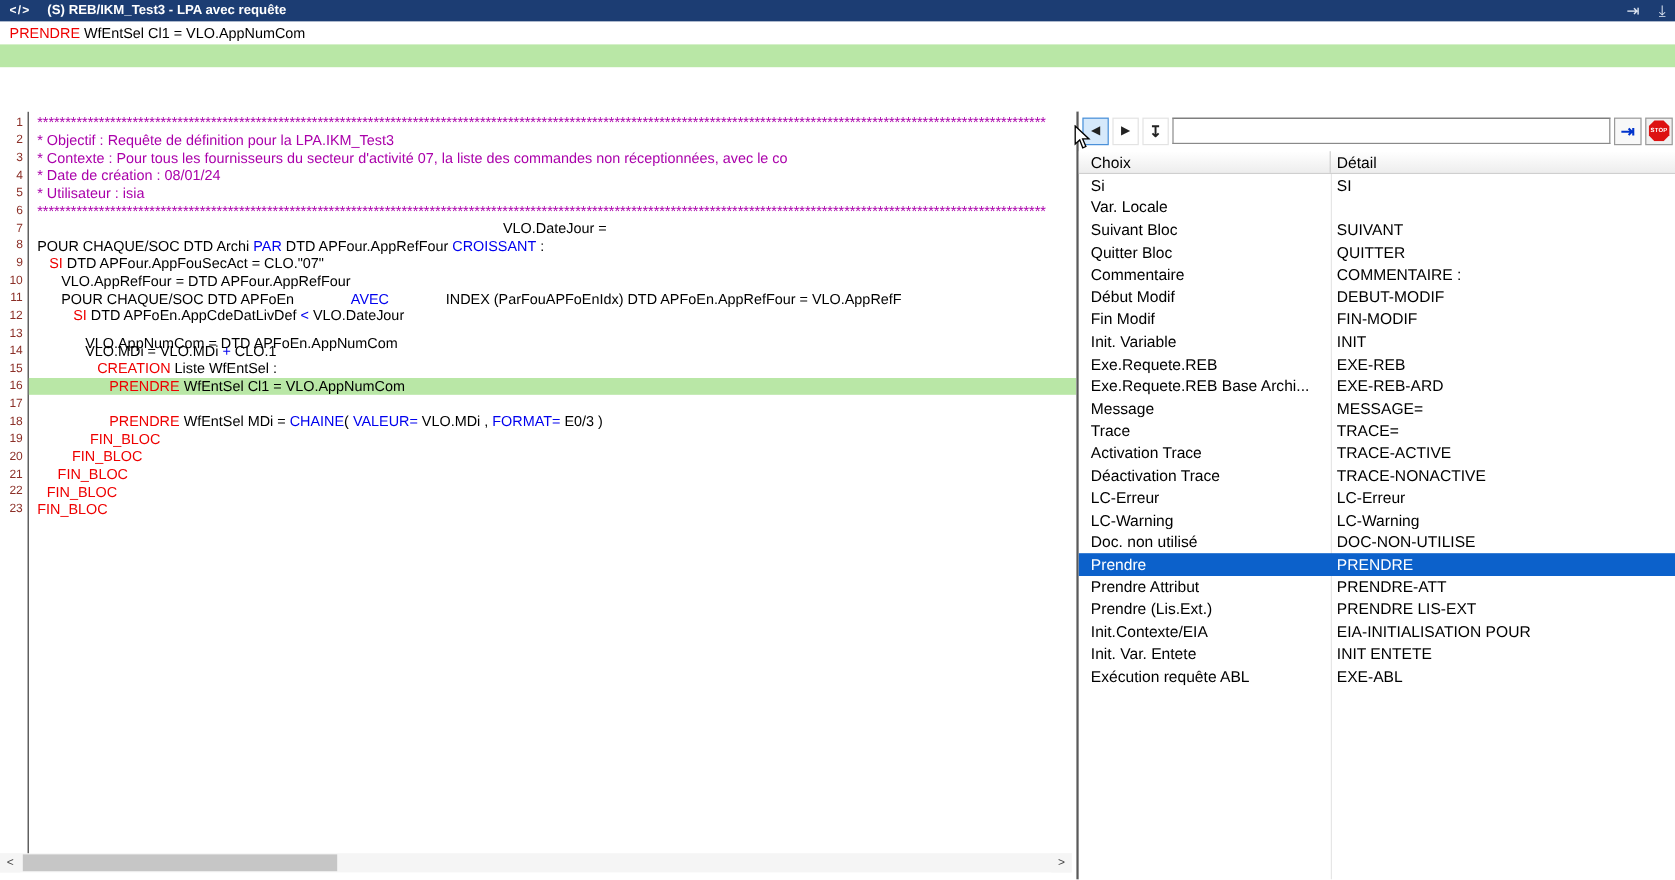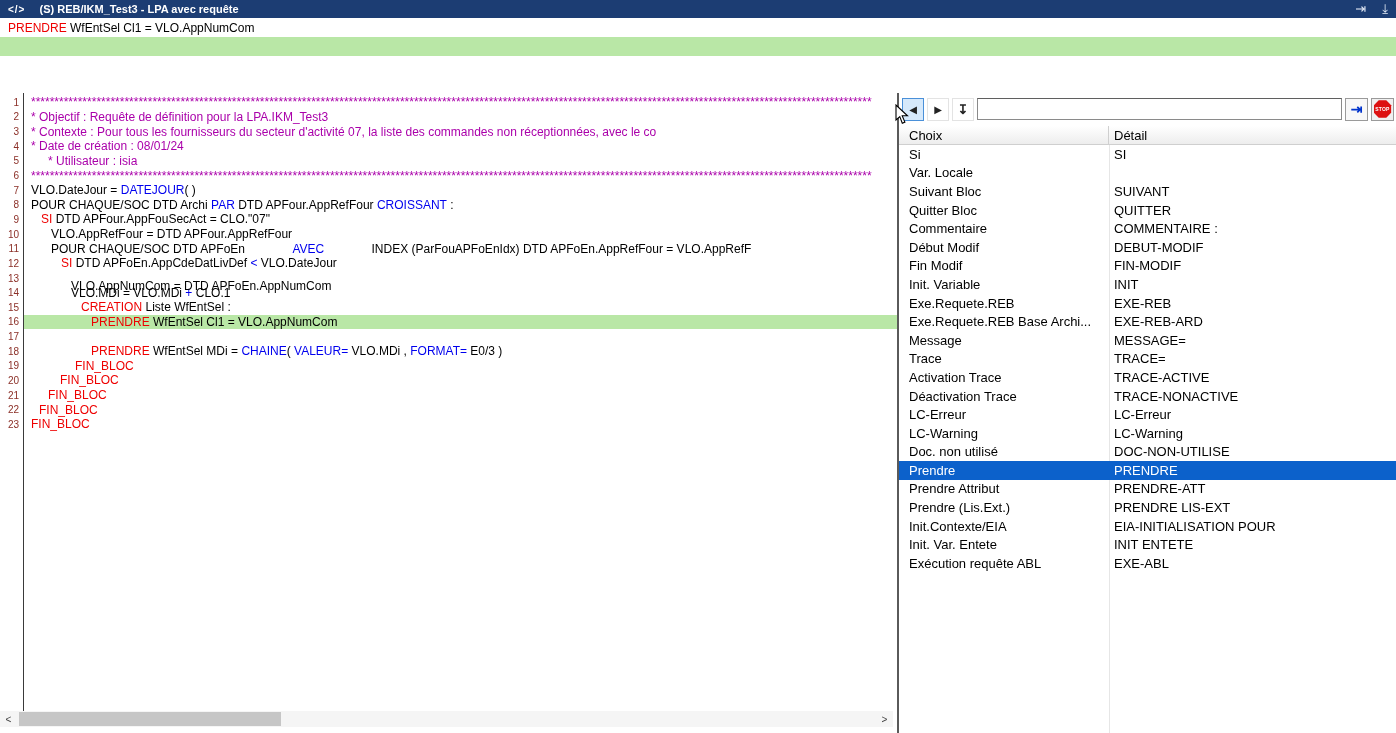--- a/index.html
+++ b/index.html
@@ -139,23 +139,23 @@
 <div class="stmt-row"><span class="tok-red">PRENDRE</span><span class="tok-plain"> WfEntSel Cl1 = VLO.AppNumCom</span></div>
 <div class="green-row"></div>
 
 <div class="left-panel">
   <div class="gutter-line"></div>
   <div class="code-lines">
       <div class="code-row"><span class="lnum">1</span><span class="lcode" style="padding-left: 7px;"><span class="tok-comment">************************************************************************************************************************************************************************************</span></span></div>
       <div class="code-row"><span class="lnum">2</span><span class="lcode" style="padding-left: 7px;"><span class="tok-comment">* Objectif : Requête de définition pour la LPA.IKM_Test3</span></span></div>
       <div class="code-row"><span class="lnum">3</span><span class="lcode" style="padding-left: 7px;"><span class="tok-comment">* Contexte : Pour tous les fournisseurs du secteur d'activité 07, la liste des commandes non réceptionnées, avec le co</span></span></div>
       <div class="code-row"><span class="lnum">4</span><span class="lcode" style="padding-left: 7px; text-align: center;"><span class="tok-comment">* Date de création : 08/01/24</span></span></div>
-      <div class="code-row"><span class="lnum">5</span><span class="lcode" style="padding-left: 7px; margin-left: 17px;"><span class="tok-comment">* Utilisateur : isia</span></span></div>
+      <div class="code-row"><span class="lnum">5</span><span class="lcode" style="padding-left: 7px;"><span class="tok-comment">* Utilisateur : isia</span></span></div>
       <div class="code-row"><span class="lnum">6</span><span class="lcode" style="padding-left: 7px;"><span class="tok-comment">************************************************************************************************************************************************************************************</span></span></div>
-      <div class="code-row"><span class="lnum">7</span><span class="lcode" style="padding-left: 7px;"><span class="tok-plain">VLO.DateJour = </span><span class="tok-blue">DATEJOUR</span><span class="tok-plain">( )</span></span></div>
+      <div class="code-row"><span class="lnum">7</span><span class="lcode" style="padding-left: 7px; flex-direction: column;"><span class="tok-plain">VLO.DateJour = </span><span class="tok-blue">DATEJOUR</span><span class="tok-plain">( )</span></span></div>
       <div class="code-row"><span class="lnum">8</span><span class="lcode" style="padding-left: 7px;"><span class="tok-plain">POUR CHAQUE/SOC DTD Archi </span><span class="tok-blue">PAR</span><span class="tok-plain"> DTD APFour.AppRefFour </span><span class="tok-blue">CROISSANT</span><span class="tok-plain"> :</span></span></div>
       <div class="code-row"><span class="lnum">9</span><span class="lcode" style="padding-left: 17px;"><span class="tok-red">SI</span><span class="tok-plain"> DTD APFour.AppFouSecAct = CLO."07"</span></span></div>
       <div class="code-row"><span class="lnum">10</span><span class="lcode" style="padding-left: 27px;"><span class="tok-plain">VLO.AppRefFour = DTD APFour.AppRefFour</span></span></div>
       <div class="code-row"><span class="lnum">11</span><span class="lcode" style="padding-left: 27px; gap: 44px;"><span class="tok-plain">POUR CHAQUE/SOC DTD APFoEn </span><span class="tok-blue">AVEC</span><span class="tok-plain"> INDEX (ParFouAPFoEnIdx) DTD APFoEn.AppRefFour = VLO.AppRefF</span></span></div>
       <div class="code-row"><span class="lnum">12</span><span class="lcode" style="padding-left: 37px;"><span class="tok-red">SI</span><span class="tok-plain"> DTD APFoEn.AppCdeDatLivDef </span><span class="tok-blue">&lt;</span><span class="tok-plain"> VLO.DateJour</span></span></div>
       <div class="code-row"><span class="lnum">13</span><span class="lcode" style="padding-left: 47px; margin-top: 16px;"><span class="tok-plain">VLO.AppNumCom = DTD APFoEn.AppNumCom</span></span></div>
       <div class="code-row"><span class="lnum">14</span><span class="lcode" style="padding-left: 47px;"><span class="tok-plain">VLO.MDi = VLO.MDi </span><span class="tok-blue">+</span><span class="tok-plain"> CLO.1</span></span></div>
       <div class="code-row"><span class="lnum">15</span><span class="lcode" style="padding-left: 57px;"><span class="tok-red">CREATION</span><span class="tok-plain"> Liste WfEntSel :</span></span></div>
       <div class="code-row hl"><span class="lnum">16</span><span class="lcode" style="padding-left: 67px;"><span class="tok-red">PRENDRE</span><span class="tok-plain"> WfEntSel Cl1 = VLO.AppNumCom</span></span></div>
       <div class="code-row"><span class="lnum">17</span><span class="lcode" style="padding-left: 7px;"></span></div>

